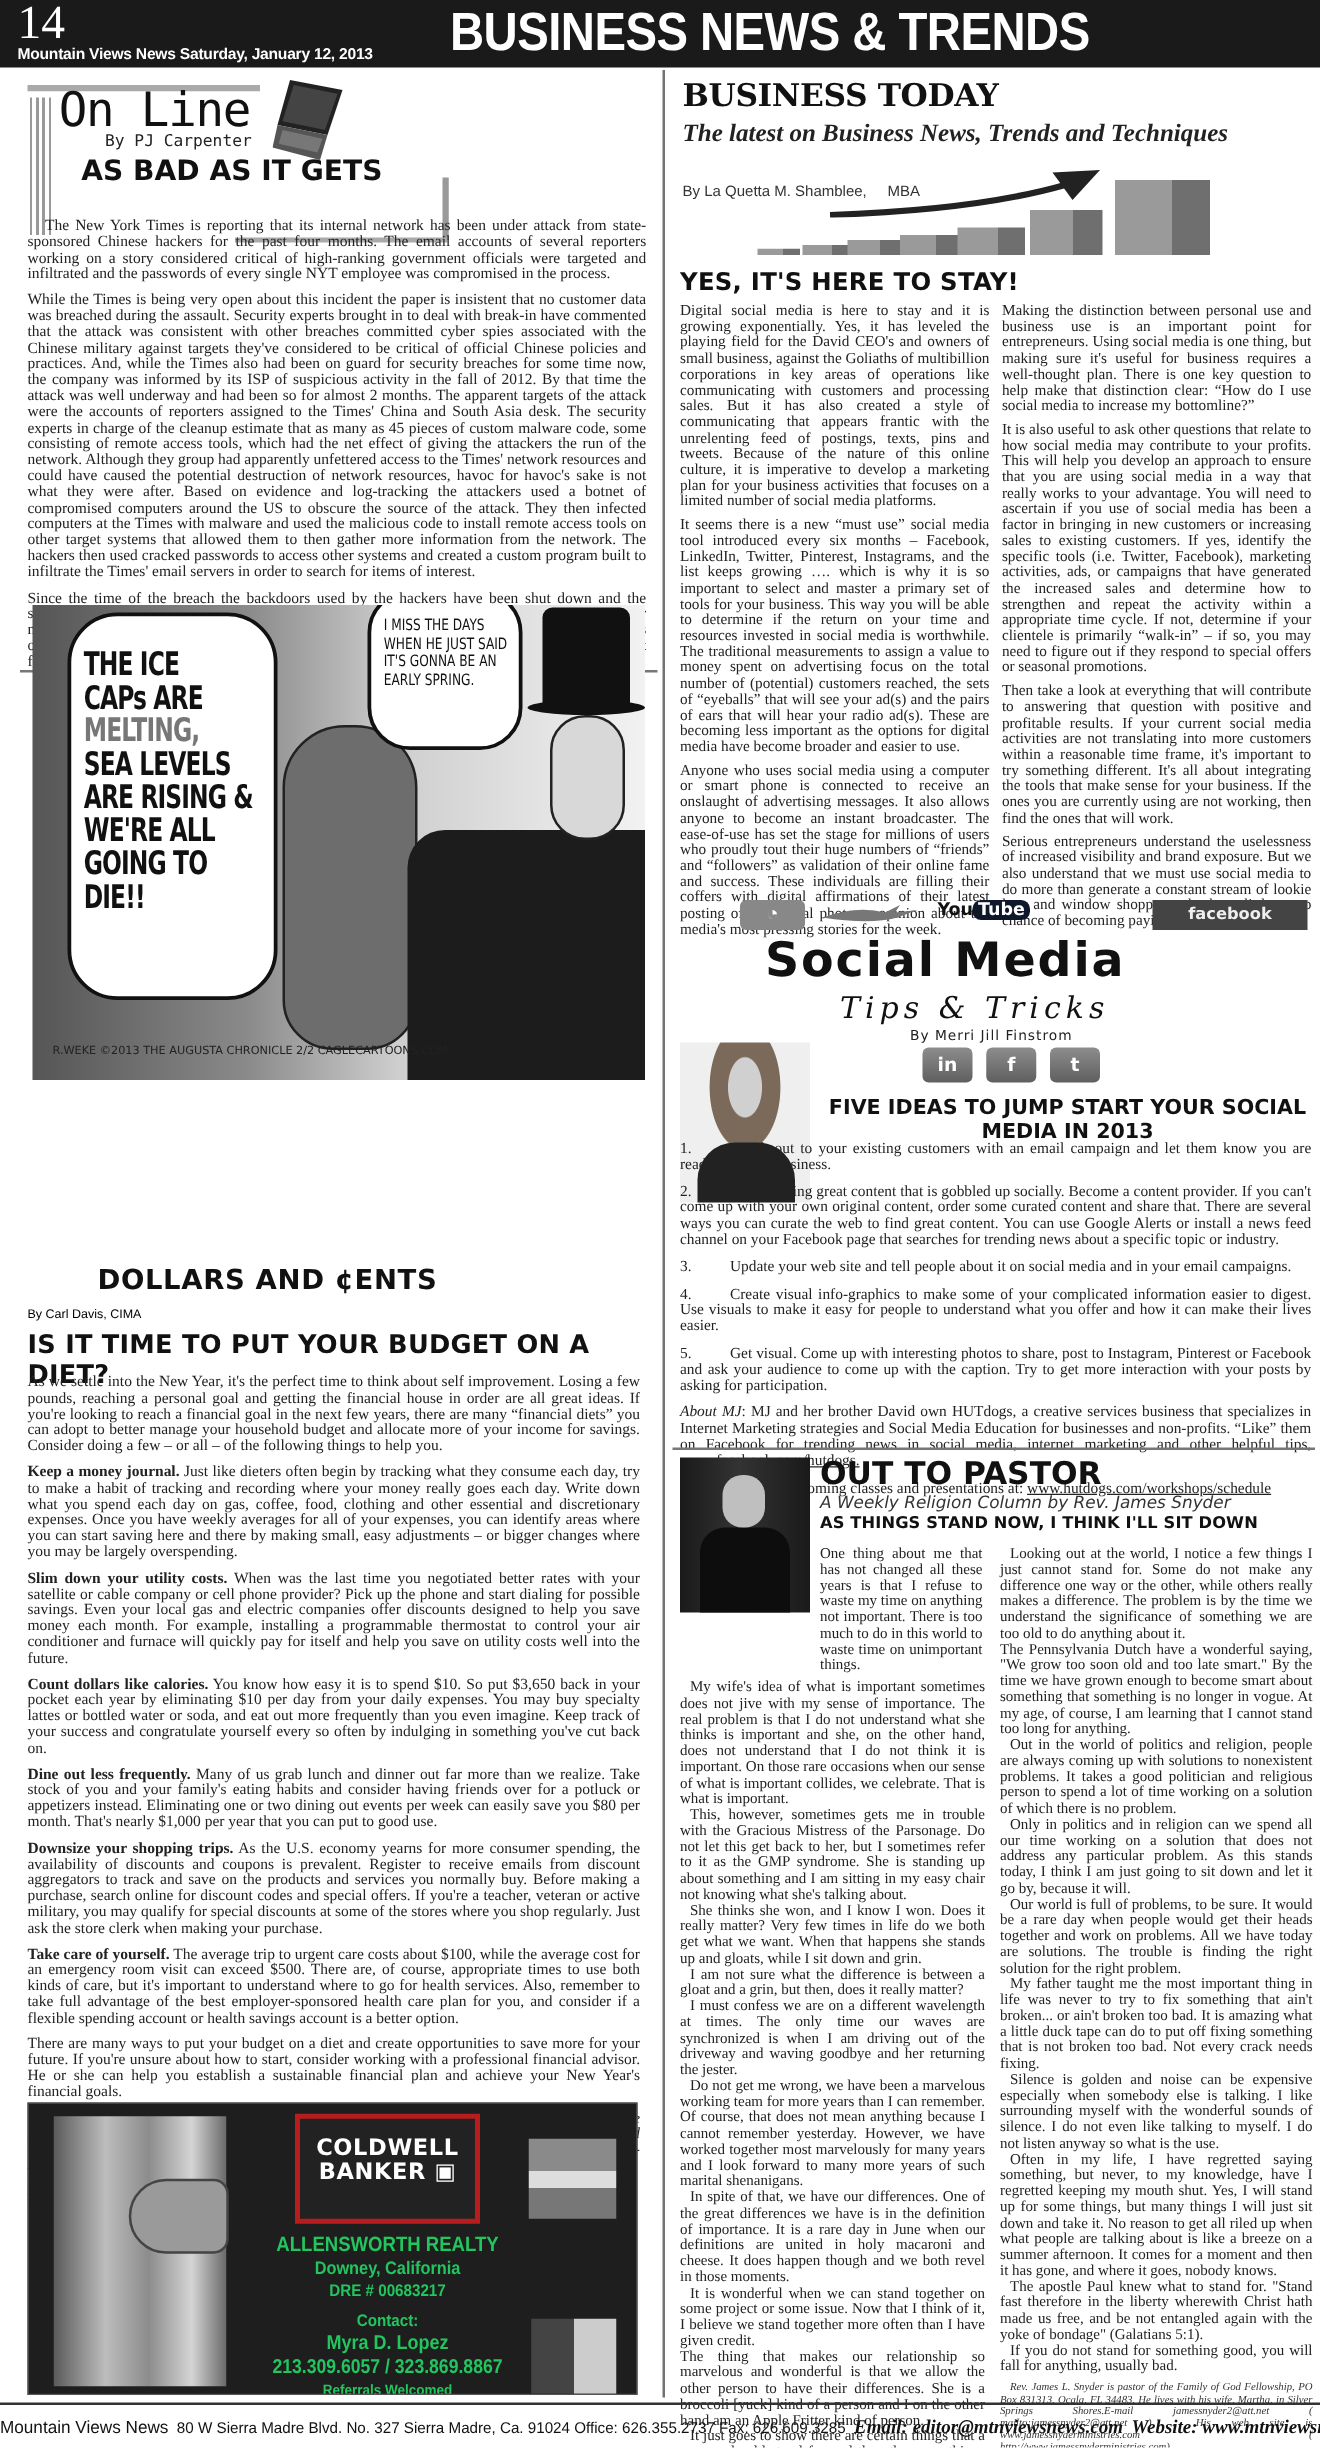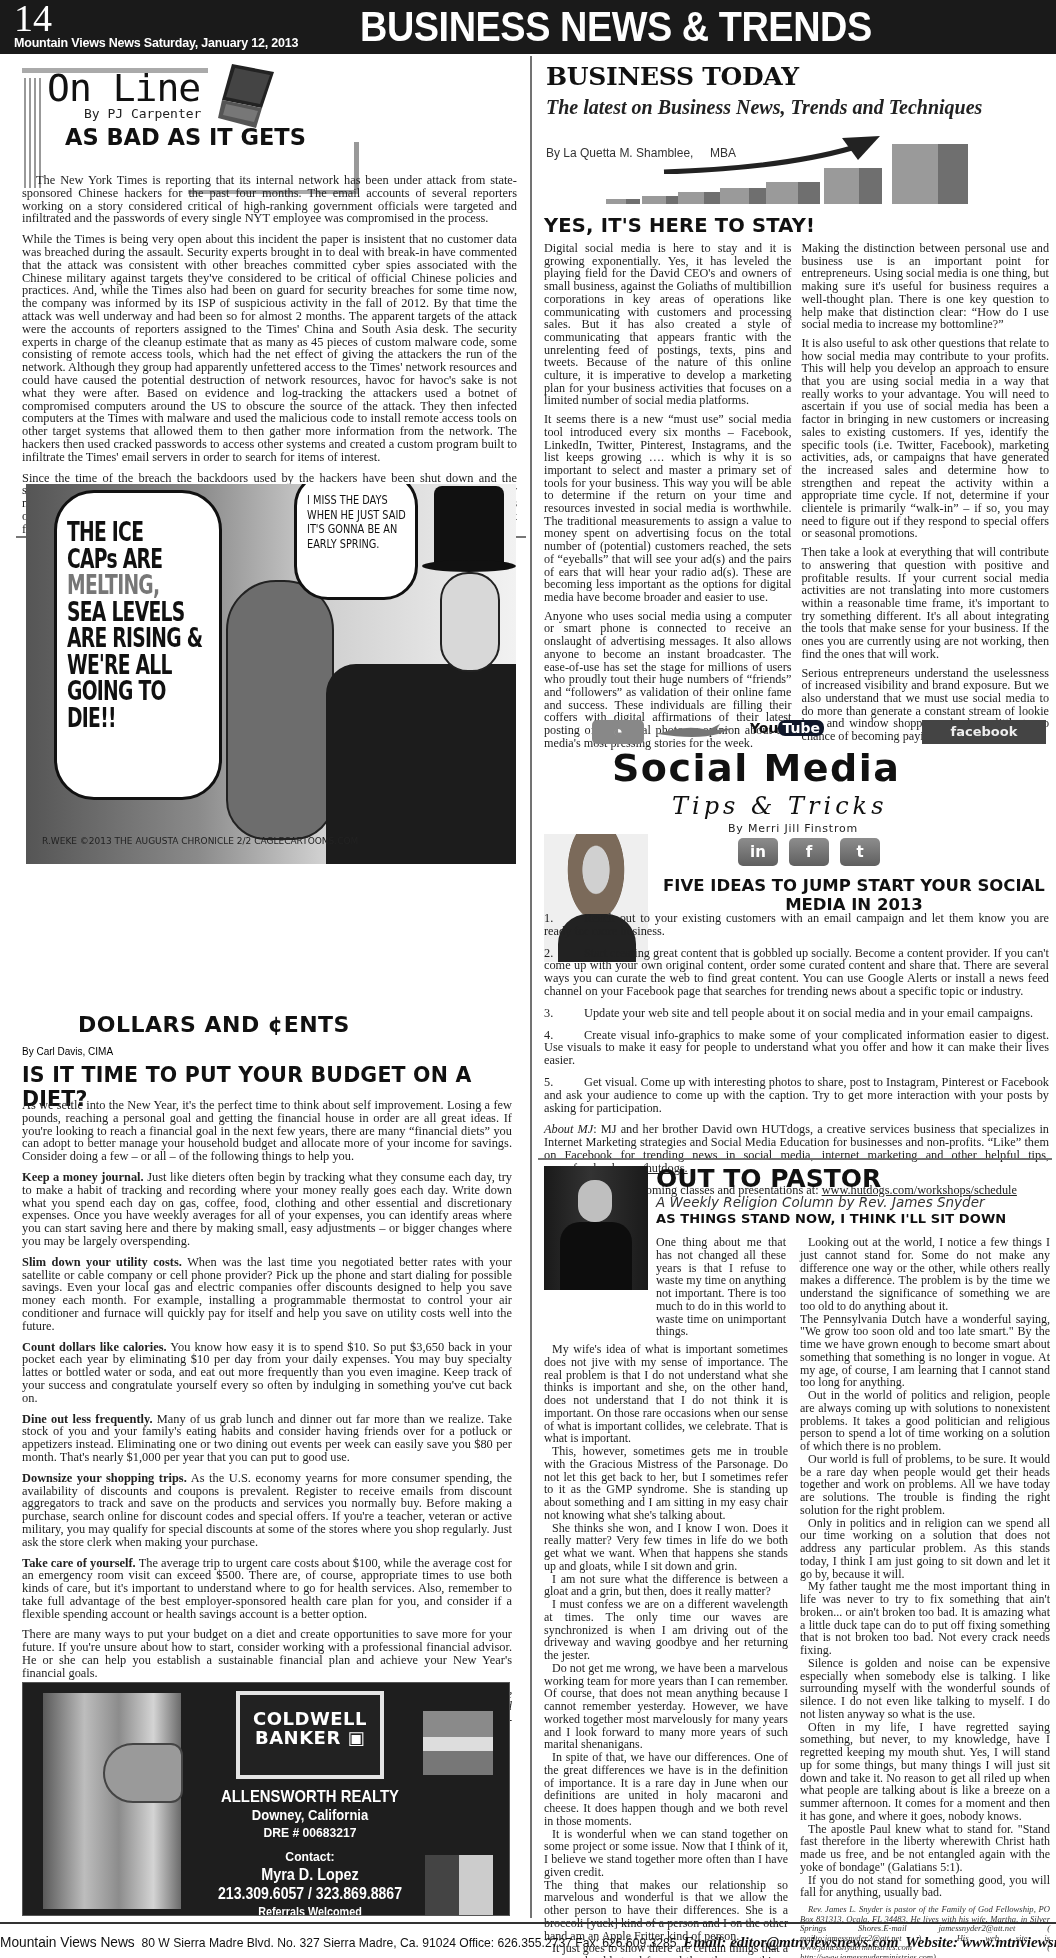--- a/index.html
+++ b/index.html
@@ -57,23 +57,23 @@
   .dc-body { position: absolute; left: 22px; top: 1043px; width: 490px; }
   .dc-bio { font-style: italic; font-size: 12.3px; line-height: 12.6px; text-align: justify; margin-bottom: 8px; }
   .dc-bio u { text-decoration: underline; }
   .dc-disclaimer { font-size: 7px; line-height: 8px; color: #444; position: relative; }
   .dc-file { position: absolute; right: 58px; bottom: 0; }
 
   
   .ad { position: absolute; left: 22px; top: 1682px; width: 488px; height: 234px; background: #1e1e1e; border: 1px solid #555; overflow: hidden; }
   .ad-door { position: absolute; left: 20px; top: 10px; width: 138px; height: 216px; background: linear-gradient(90deg, #5a5a5a 0%, #bdbdbd 30%, #8c8c8c 55%, #d4d4d4 80%, #6a6a6a 100%); }
   .ad-hand { position: absolute; left: 60px; top: 50px; width: 80px; height: 60px; background: #9a9a9a; border-radius: 30px 12px 12px 30px; border: 2px solid #444; }
-  .ad-logo { position: absolute; left: 213px; top: 8px; width: 148px; height: 88px; border: 4px solid #e5e5e5; background: #222; }
+  .ad-logo { position: absolute; left: 213px; top: 8px; width: 148px; height: 88px; border: 4px solid #b91c1c; background: #222; }
   .ad-logo-text { position: absolute; left: 0; top: 14px; width: 140px; text-align: center; font-family: "DejaVu Sans", sans-serif; font-weight: bold; font-size: 18px; line-height: 19px; color: #fff; letter-spacing: 0.5px; }
-  .ad-lines { position: absolute; left: 180px; top: 104px; width: 214px; text-align: center; font-family: "Liberation Sans", sans-serif; font-weight: bold; color: #ffffff; }
+  .ad-lines { position: absolute; left: 180px; top: 104px; width: 214px; text-align: center; font-family: "Liberation Sans", sans-serif; font-weight: bold; color: #22c55e; }
   .ad-l1 { font-size: 16.5px; line-height: 19px; transform: scaleX(0.9); }
   .ad-l2 { font-size: 14.5px; line-height: 18px; transform: scaleX(0.9); }
   .ad-l3 { font-size: 13.5px; line-height: 18px; transform: scaleX(0.9); margin-bottom: 6px; }
   .ad-l4 { font-size: 13.5px; line-height: 17px; transform: scaleX(0.9); }
   .ad-l5 { font-size: 16px; line-height: 19px; transform: scaleX(0.9); }
   .ad-l6 { font-size: 16px; line-height: 20px; transform: scaleX(0.88); }
   .ad-l7 { font-size: 12px; line-height: 16px; transform: scaleX(0.9); }
   .ad-house { position: absolute; left: 400px; top: 28px; width: 70px; height: 64px; background: linear-gradient(180deg, #8a8a8a 0 40%, #ddd 40% 62%, #777 62% 100%); }
   .ad-couple { position: absolute; left: 402px; top: 172px; width: 68px; height: 60px; background: linear-gradient(90deg, #444 0 50%, #ccc 50% 100%); }
 
@@ -323,22 +323,22 @@
     <p>Do not get me wrong, we have been a marvelous working team for more years than I can remember. Of course, that does not mean anything because I cannot remember yesterday. However, we have worked together most marvelously for many years and I look forward to many more years of such marital shenanigans.</p>
     <p>In spite of that, we have our differences. One of the great differences we have is in the definition of importance. It is a rare day in June when our definitions are united in holy macaroni and cheese. It does happen though and we both revel in those moments.</p>
     <p>It is wonderful when we can stand together on some project or some issue. Now that I think of it, I believe we stand together more often than I have given credit.</p>
     <p class="noind">The thing that makes our relationship so marvelous and wonderful is that we allow the other person to have their differences. She is a broccoli [yuck] kind of a person and I on the other hand am an Apple Fritter kind of person.</p>
     <p>It just goes to show there are certain things that a person should stand for and then there are things that really do not matter.</p>
   </div>
   <div class="op op-col2" style="top:1180px;">
     <p>Looking out at the world, I notice a few things I just cannot stand for. Some do not make any difference one way or the other, while others really makes a difference. The problem is by the time we understand the significance of something we are too old to do anything about it.</p>
     <p class="noind">The Pennsylvania Dutch have a wonderful saying, "We grow too soon old and too late smart." By the time we have grown enough to become smart about something that something is no longer in vogue. At my age, of course, I am learning that I cannot stand too long for anything.</p>
     <p>Out in the world of politics and religion, people are always coming up with solutions to nonexistent problems. It takes a good politician and religious person to spend a lot of time working on a solution of which there is no problem.</p>
+    <p>Only in politics and in religion can we spend all our time working on a solution that does not address any particular problem. As this stands today, I think I am just going to sit down and let it go by, because it will.</p>
     <p>Our world is full of problems, to be sure. It would be a rare day when people would get their heads together and work on problems. All we have today are solutions. The trouble is finding the right solution for the right problem.</p>
-    <p>Only in politics and in religion can we spend all our time working on a solution that does not address any particular problem. As this stands today, I think I am just going to sit down and let it go by, because it will.</p>
     <p>My father taught me the most important thing in life was never to try to fix something that ain't broken... or ain't broken too bad. It is amazing what a little duck tape can do to put off fixing something that is not broken too bad. Not every crack needs fixing.</p>
     <p>Silence is golden and noise can be expensive especially when somebody else is talking. I like surrounding myself with the wonderful sounds of silence. I do not even like talking to myself. I do not listen anyway so what is the use.</p>
     <p>Often in my life, I have regretted saying something, but never, to my knowledge, have I regretted keeping my mouth shut. Yes, I will stand up for some things, but many things I will just sit down and take it. No reason to get all riled up when what people are talking about is like a breeze on a summer afternoon. It comes for a moment and then it has gone, and where it goes, nobody knows.</p>
     <p>The apostle Paul knew what to stand for. "Stand fast therefore in the liberty wherewith Christ hath made us free, and be not entangled again with the yoke of bondage" (Galatians 5:1).</p>
     <p>If you do not stand for something good, you will fall for anything, usually bad.</p>
     <p class="op-bio">Rev. James L. Snyder is pastor of the Family of God Fellowship, PO Box 831313, Ocala, FL 34483. He lives with his wife, Martha, in Silver Springs Shores.E-mail jamessnyder2@att.net ( mailto:jamessnyder2@att.net ) . His web site is www.jamessnyderministries.com ( http://www.jamessnyderministries.com) .</p>
   </div>
 </section>
 
 <footer class="footer">

